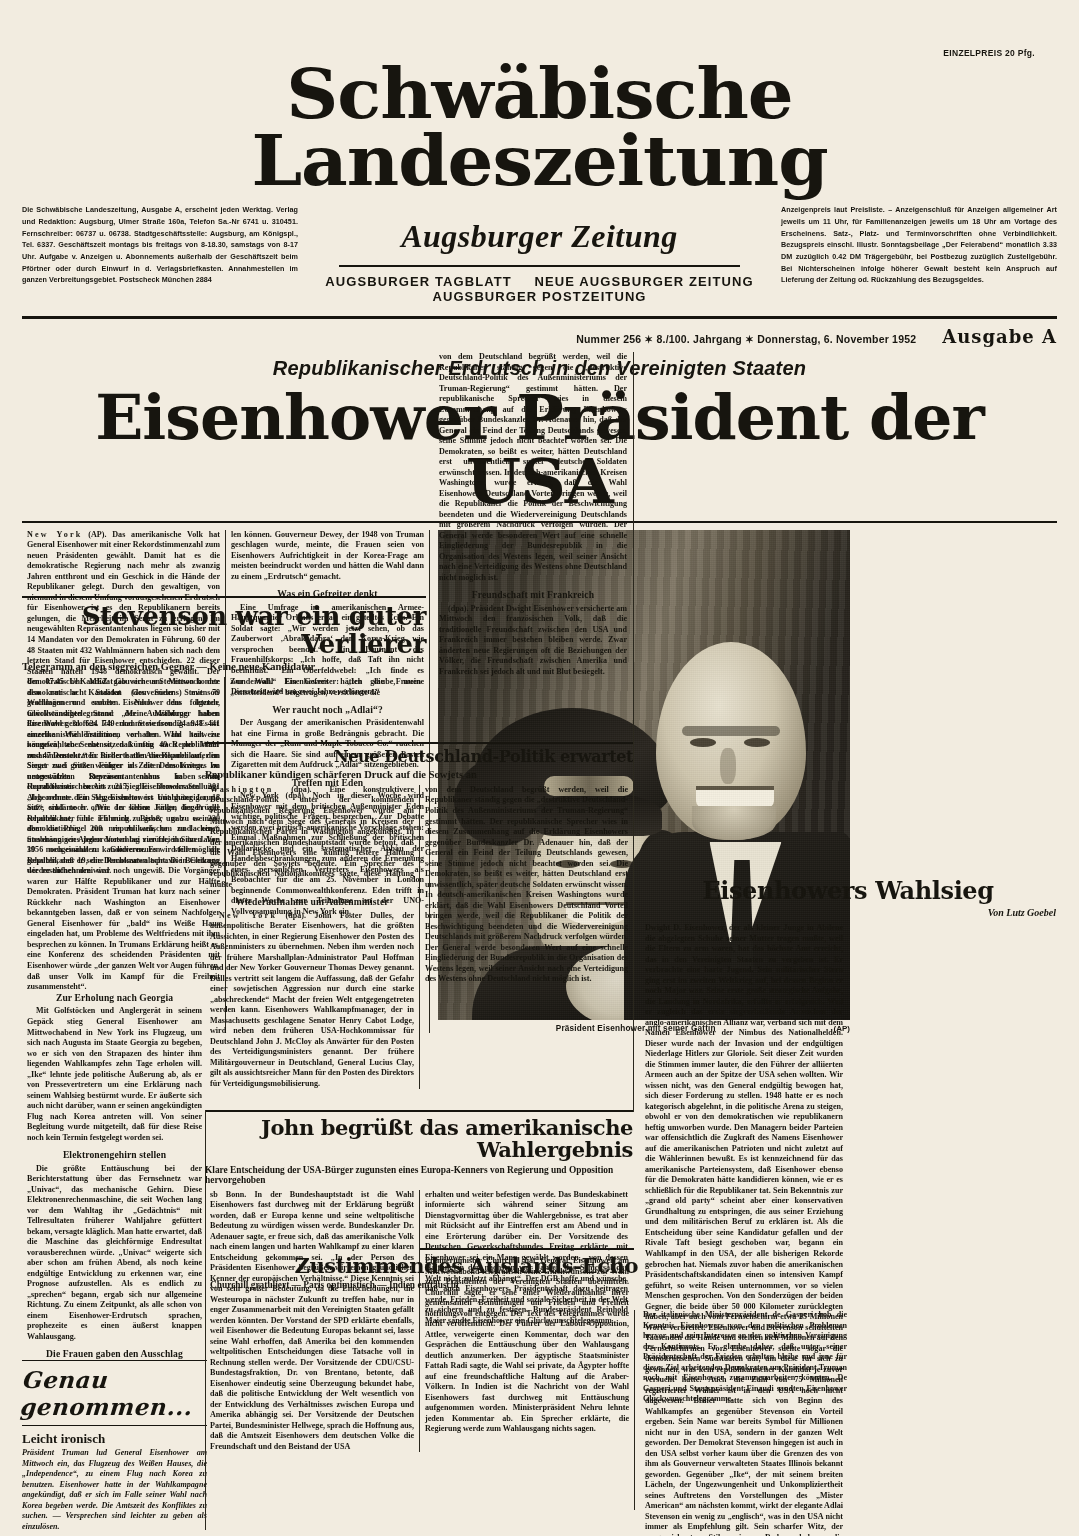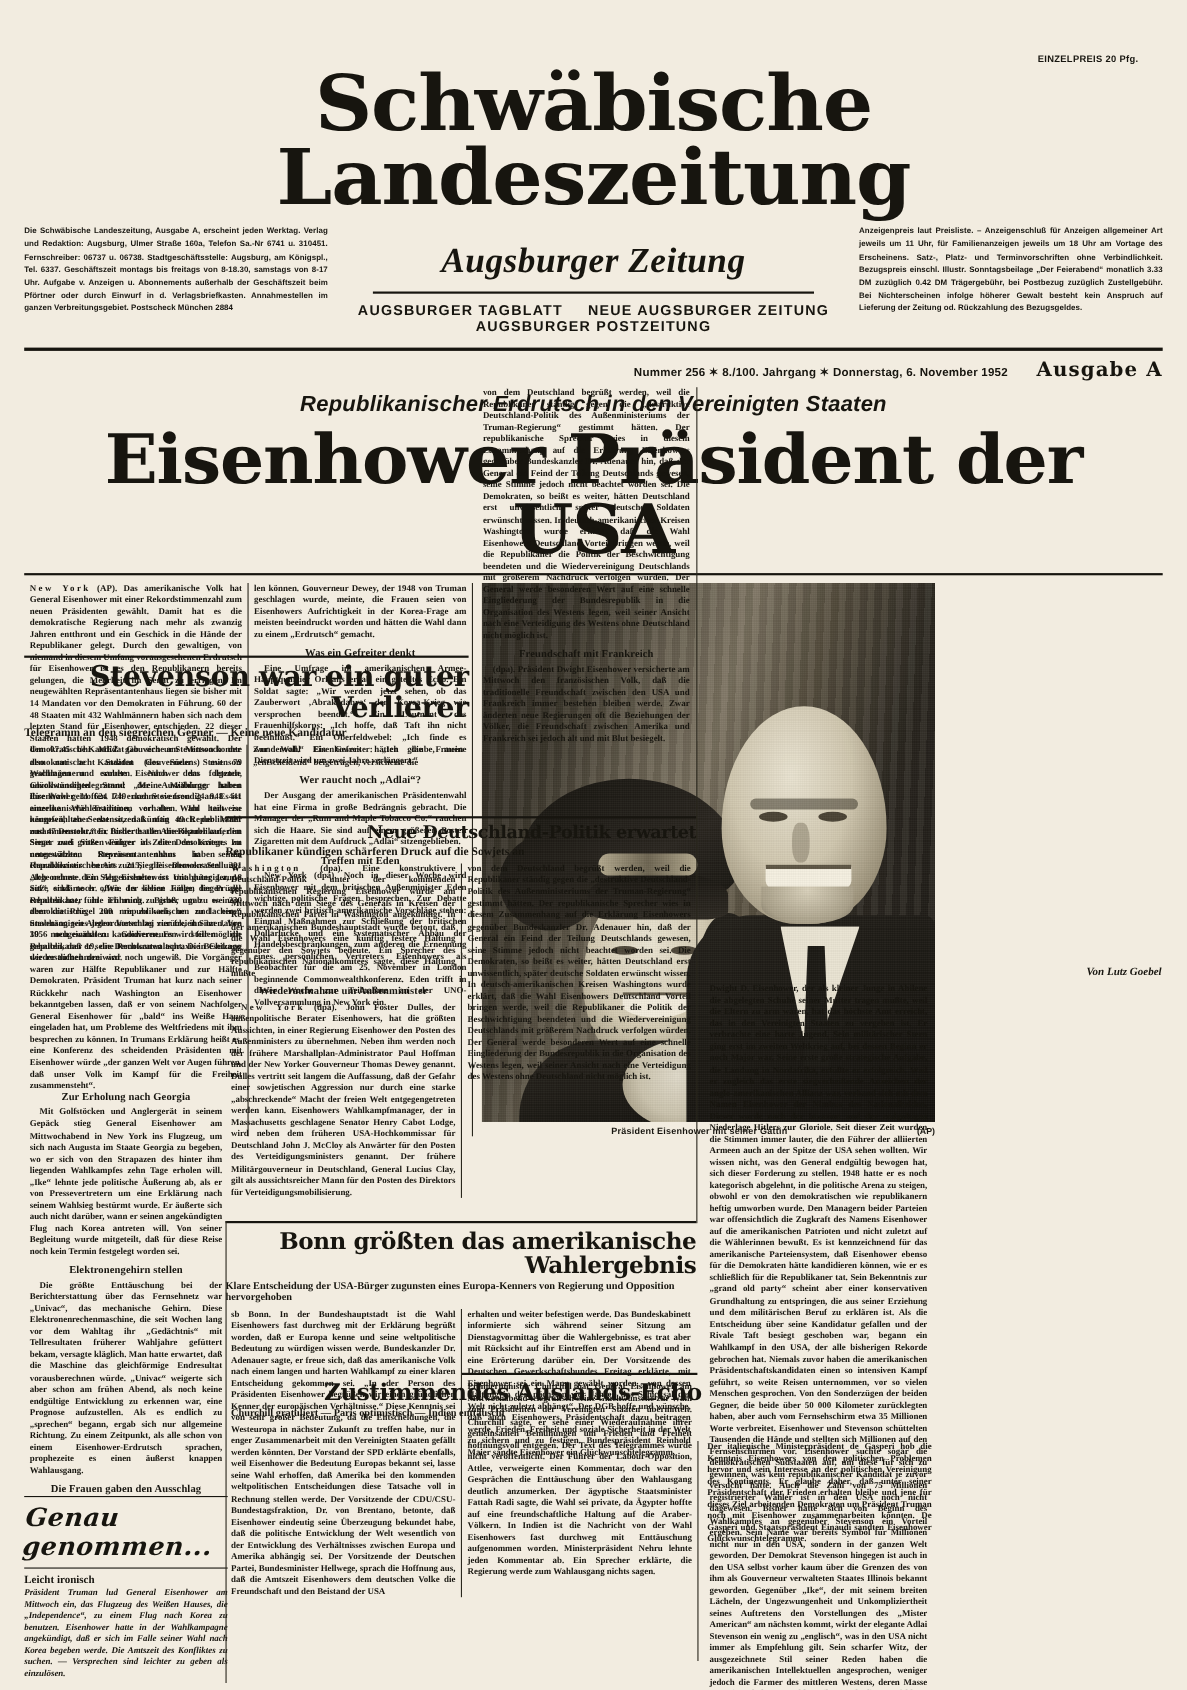--- a/index.html
+++ b/index.html
@@ -164,21 +164,21 @@
   .caption .ctext{flex:1;text-align:center;font-family:"Liberation Sans",sans-serif;font-size:8.2px;font-weight:700;letter-spacing:.2px;}
   .caption .ap{font-family:"Liberation Sans",sans-serif;font-size:8px;font-weight:700;}
 
   .byline{font-family:"Liberation Serif",serif;font-style:italic;font-weight:700;font-size:10px;text-align:right;margin:2px 0 5px;}
 
   
   .script-head{
     font-family:"DejaVu Serif",serif;font-style:italic;font-weight:700;font-size:23px;
     letter-spacing:.5px;margin:0 0 3px 0;transform:skewX(-6deg);
   }
-  .ital-sub{font-family:"Liberation Serif",serif;font-weight:700;font-size:10px;margin:2px 0 1px;}
+  .ital-sub{font-family:"Liberation Serif",serif;font-weight:700;font-size:13px;margin:2px 0 1px;}
   .italcol{font-style:italic;}
 
   .thin-sep{border-top:1px solid #17150f;margin:5px 0;}
 </style>
 </head>
 <body>
 
 <div class="page">
 
   <div class="price">EINZELPREIS 20 Pfg.</div>
@@ -307,32 +307,33 @@
 
   <div style="position:absolute;left:22px;top:986px;width:185px;" class="col">
     <h3 class="sub">Zur Erholung nach Georgia</h3>
     <p>Mit Golfstöcken und Anglergerät in seinem Gepäck stieg General Eisenhower am Mittwochabend in New York ins Flugzeug, um sich nach Augusta im Staate Georgia zu begeben, wo er sich von den Strapazen des hinter ihm liegenden Wahlkampfes zehn Tage erholen will. „Ike“ lehnte jede politische Äußerung ab, als er von Pressevertretern um eine Erklärung nach seinem Wahlsieg bestürmt wurde. Er äußerte sich auch nicht darüber, wann er seinen angekündigten Flug nach Korea antreten will. Von seiner Begleitung wurde mitgeteilt, daß für diese Reise noch kein Termin festgelegt worden sei.</p>
     <h3 class="sub">Elektronengehirn stellen</h3>
     <p>Die größte Enttäuschung bei der Berichterstattung über das Fernsehnetz war „Univac“, das mechanische Gehirn. Diese Elektronenrechenmaschine, die seit Wochen lang vor dem Wahltag ihr „Gedächtnis“ mit Tellresultaten früherer Wahljahre gefüttert bekam, versagte kläglich. Man hatte erwartet, daß die Maschine das gleichförmige Endresultat vorausberechnen würde. „Univac“ weigerte sich aber schon am frühen Abend, als noch keine endgültige Entwicklung zu erkennen war, eine Prognose aufzustellen. Als es endlich zu „sprechen“ begann, ergab sich nur allgemeine Richtung. Zu einem Zeitpunkt, als alle schon von einem Eisenhower-Erdrutsch sprachen, prophezeite es einen äußerst knappen Wahlausgang.</p>
     <h3 class="sub">Die Frauen gaben den Ausschlag</h3>
   </div>
 
   <div style="position:absolute;left:640px;top:876px;width:416px;">
+    <h2 style="font-family:'DejaVu Serif',serif;font-weight:700;font-size:24px;text-align:center;margin:0;letter-spacing:-.4px;">Eisenhowers Wahlsieg</h2>
     <div class="byline">Von Lutz Goebel</div>
     <div style="display:flex;">
       <div class="col" style="width:208px">
         <p class="noind">Dwight D. Eisenhower, der als kleiner Junge in Abilene die abgelegten Schuhe seiner Mutter tragen mußte, weil die Eltern zu arm waren, hat das höchste Amt erreicht, das in den Vereinigten Staaten zu vergeben ist. Er verbrachte eine harte Jugend. Sein militärischer Stern ging erst im zweiten Weltkrieg auf, bei dessen Beginn er noch Major war. Seine erste große strategische Aufgabe, die Landung in Nordafrika, erfüllte er erfolgreich. Weil er zugleich das erste siegverheißende Anzeichen der anglo-amerikanischen Allianz war, verband sich mit dem Namen Eisenhower der Nimbus des Nationalhelden. Dieser wurde nach der Invasion und der endgültigen Niederlage Hitlers zur Gloriole. Seit dieser Zeit wurden die Stimmen immer lauter, die den Führer der alliierten Armeen auch an der Spitze der USA sehen wollten. Wir wissen nicht, was den General endgültig bewogen hat, sich dieser Forderung zu stellen. 1948 hatte er es noch kategorisch abgelehnt, in die politische Arena zu steigen, obwohl er von den demokratischen wie republikanern heftig umworben wurde. Den Managern beider Parteien war offensichtlich die Zugkraft des Namens Eisenhower auf die amerikanischen Patrioten und nicht zuletzt auf die Wählerinnen bewußt. Es ist kennzeichnend für das amerikanische Parteiensystem, daß Eisenhower ebenso für die Demokraten hätte kandidieren können, wie er es schließlich für die Republikaner tat. Sein Bekenntnis zur „grand old party“ scheint aber einer konservativen Grundhaltung zu entspringen, die aus seiner Erziehung und dem militärischen Beruf zu erklären ist. Als die Entscheidung über seine Kandidatur gefallen und der Rivale Taft besiegt geschoben war, begann ein Wahlkampf in den USA, der alle bisherigen Rekorde gebrochen hat. Niemals zuvor haben die amerikanischen Präsidentschaftskandidaten einen so intensiven Kampf geführt, so weite Reisen unternommen, vor so vielen Menschen gesprochen. Von den Sonderzügen der beiden Gegner, die beide über 50 000 Kilometer zurücklegten haben, aber auch vom Fernsehschirm etwa 35 Millionen Worte verbreitet. Eisenhower und Stevenson schüttelten Tausenden die Hände und stellten sich Millionen auf den Fernsehschirmen vor. Eisenhower suchte sogar die demokratischen Südstaaten auf, um diese für sich zu gewinnen, was kein republikanischer Kandidat je zuvor versucht hatte. Auch die Zahl von 75 Millionen registrierter Wähler ist in den USA noch nicht dagewesen. Bisher hatte sich von Beginn des Wahlkampfes an gegenüber Stevenson ein Vorteil ergeben. Sein Name war bereits Symbol für Millionen nicht nur in den USA, sondern in der ganzen Welt geworden. Der Demokrat Stevenson hingegen ist auch in den USA selbst vorher kaum über die Grenzen des von ihm als Gouverneur verwalteten Staates Illinois bekannt geworden. Gegenüber „Ike“, der mit seinem breiten Lächeln, der Ungezwungenheit und Unkompliziertheit seines Auftretens den Vorstellungen des „Mister American“ am nächsten kommt, wirkt der elegante Adlai Stevenson ein wenig zu „englisch“, was in den USA nicht immer als Empfehlung gilt. Sein scharfer Witz, der ausgezeichnete Stil seiner Reden haben die amerikanischen Intellektuellen angesprochen, weniger jedoch die Farmer des mittleren Westens, deren Masse nun einmal den Ausschlag gibt. Auch die Empfehlung der amerikanischen Gewerkschaften an ihre Mitglieder hat offensichtlich nicht vermocht, Stevenson bei der</p>
       </div>
     </div>
   </div>
 
   <div style="position:absolute;left:205px;top:1110px;width:428px;">
     <div class="band" style="margin-top:0">
       <div class="bar-top"></div>
-      <h2 class="h-22">Bonn größten das amerikanische Wahlergebnis</h2>
+      <h2 class="h-22">John begrüßt das amerikanische Wahlergebnis</h2>
       <div class="deck" style="font-size:9.4px">Klare Entscheidung der USA-Bürger zugunsten eines Europa-Kenners von Regierung und Opposition hervorgehoben</div>
     </div>
     <div style="display:flex;">
       <div class="col" style="width:214px">
         <p class="noind"><b>sb Bonn.</b> <span>In der Bundeshauptstadt ist die Wahl Eisenhowers fast durchweg mit der Erklärung begrüßt worden, daß er Europa kenne und seine weltpolitische Bedeutung zu würdigen wissen werde. Bundeskanzler Dr. Adenauer sagte, er freue sich, daß das amerikanische Volk nach einem langen und harten Wahlkampf zu einer klaren Entscheidung gekommen sei. „In der Person des Präsidenten Eisenhower begrüßen wir einen gründlichen Kenner der europäischen Verhältnisse.“ Diese Kenntnis sei von sehr großer Bedeutung, da die Entscheidungen, die Westeuropa in nächster Zukunft zu treffen habe, nur in enger Zusammenarbeit mit den Vereinigten Staaten gefällt werden könnten. Der Vorstand der SPD erklärte ebenfalls, weil Eisenhower die Bedeutung Europas bekannt sei, lasse seine Wahl erhoffen, daß Amerika bei den kommenden weltpolitischen Entscheidungen diese Tatsache voll in Rechnung stellen werde. Der Vorsitzende der CDU/CSU-Bundestagsfraktion, Dr. von Brentano, betonte, daß Eisenhower eindeutig seine Überzeugung bekundet habe, daß die politische Entwicklung der Welt wesentlich von der Entwicklung des Verhältnisses zwischen Europa und Amerika abhängig sei. Der Vorsitzende der Deutschen Partei, Bundesminister Hellwege, sprach die Hoffnung aus, daß die Amtszeit Eisenhowers dem deutschen Volke die Freundschaft und den Beistand der USA</span></p>
       </div>
       <div class="vr"></div>
       <div class="col" style="width:213px">
         <p class="noind">erhalten und weiter befestigen werde. Das Bundeskabinett informierte sich während seiner Sitzung am Dienstagvormittag über die Wahlergebnisse, es trat aber mit Rücksicht auf ihr Eintreffen erst am Abend und in eine Erörterung darüber ein. Der Vorsitzende des Deutschen Gewerkschaftsbundes Freitag erklärte, mit Eisenhower sei ein Mann gewählt worden, „von dessen Haltung in den nächsten vier Jahren das Schicksal der Welt nicht zuletzt abhängt“. Der DGB hoffe und wünsche, daß auch Eisenhowers Präsidentschaft dazu beitragen werde, Frieden, Freiheit und soziale Sicherheit in der Welt zu sichern und zu festigen. Bundespräsident Reinhold Maier sandte Eisenhower ein Glückwunschtelegramm.</p>
       </div>

